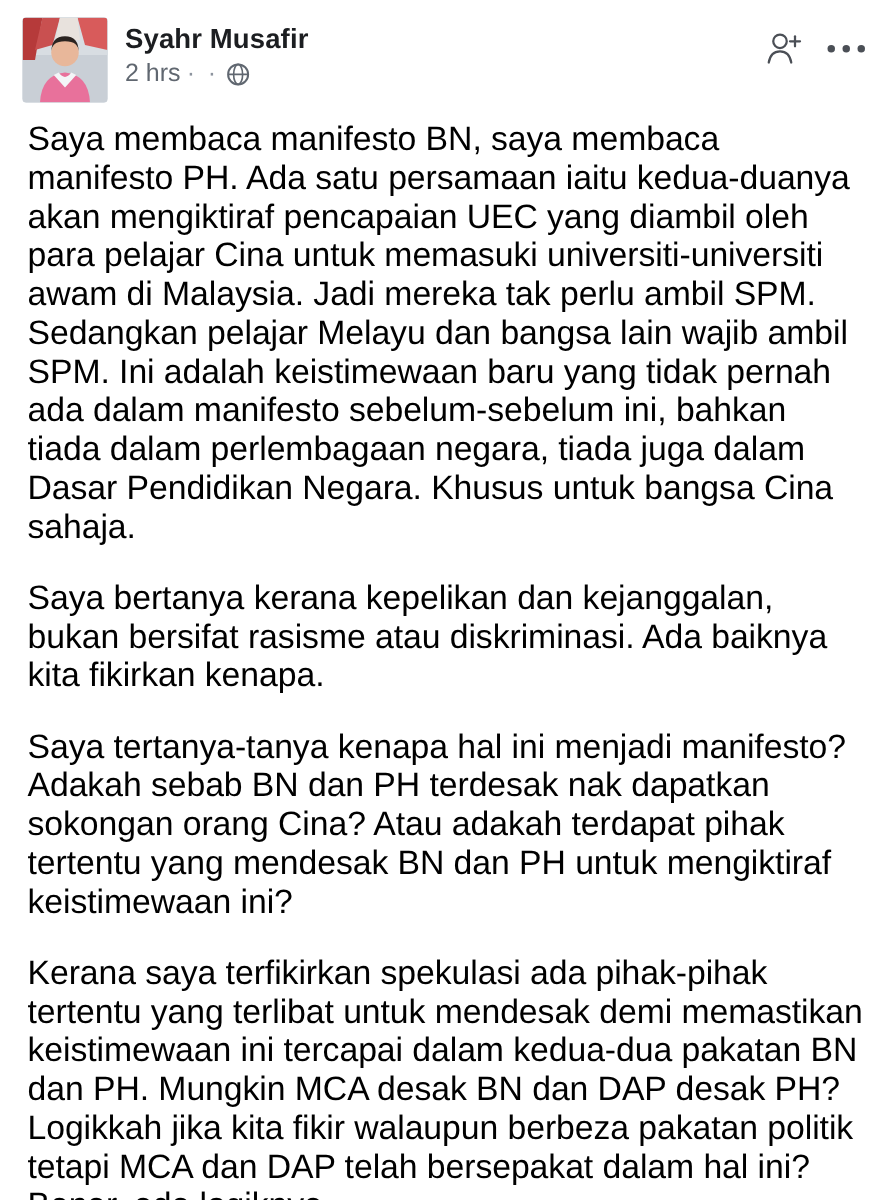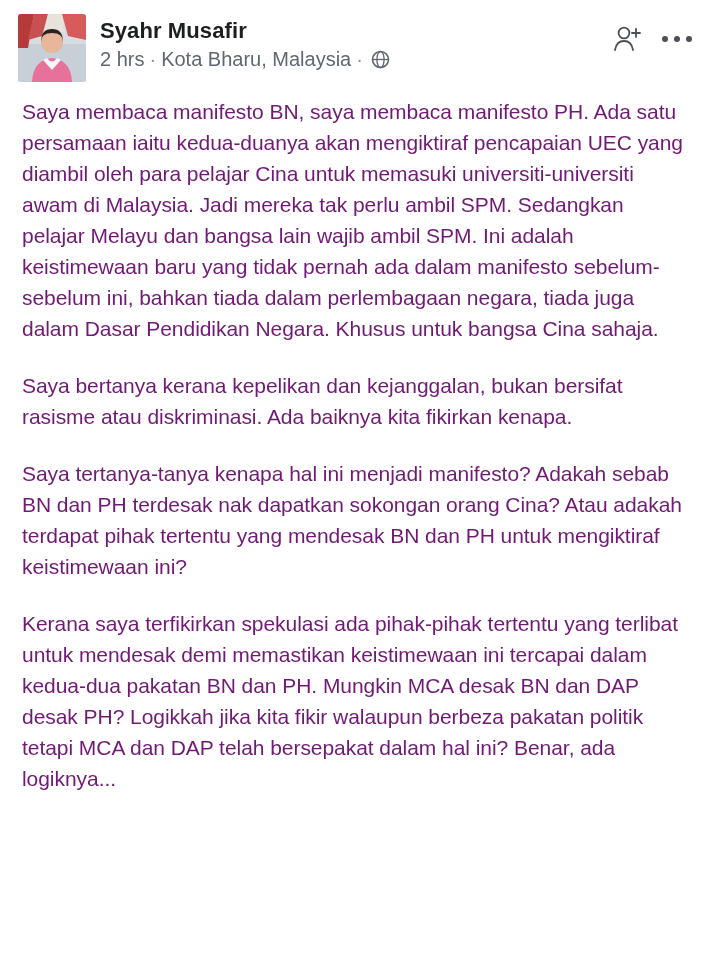--- a/index.html
+++ b/index.html
@@ -100,23 +100,23 @@
     height: 6px;
     border-radius: 50%;
     background: #4b4f56;
   }
   
   .post-body {
     padding: 8px 20px 0 22px;
   }
   .post-body p {
     margin: 0 0 26px 0;
-    font-size: 21px;
+    font-size: 27px;
     line-height: 31px;
-    color: #701a75;
+    color: #000000;
     letter-spacing: -0.05px;
   }
   .post-body p:last-child { margin-bottom: 0; }
 </style>
 </head>
 <body>
 
 <div class="post">
 
   <div class="post-header">
@@ -134,21 +134,20 @@
         <path d="M14 68 q1 -22 20 -24 q19 2 20 24 Z" fill="#e8719b"></path>
         <path d="M29 44 q5 7 10 0 l4 2 -9 10 -9 -10 Z" fill="#f3f5f7"></path>
       </svg>
     </div>
 
     <div class="header-text">
       <div class="author-name">Syahr Musafir</div>
       <div class="meta-line">
         <span>2 hrs</span>
         <span class="meta-sep">·</span>
-        <span>Kota Bharu, Malaysia</span>
         <span class="meta-sep">·</span>
         <span class="globe-icon">
           <svg width="19" height="19" viewBox="0 0 19 19" xmlns="http://www.w3.org/2000/svg">
             <circle cx="9.5" cy="9.5" r="8" fill="none" stroke="#606770" stroke-width="1.6"></circle>
             <ellipse cx="9.5" cy="9.5" rx="3.6" ry="8" fill="none" stroke="#606770" stroke-width="1.3"></ellipse>
             <line x1="1.5" y1="9.5" x2="17.5" y2="9.5" stroke="#606770" stroke-width="1.3"></line>
           </svg>
         </span>
       </div>
     </div>

